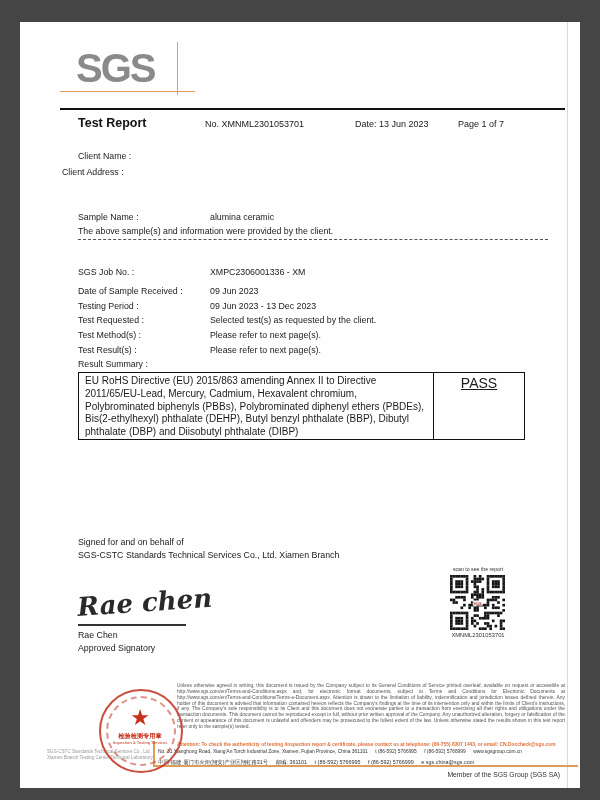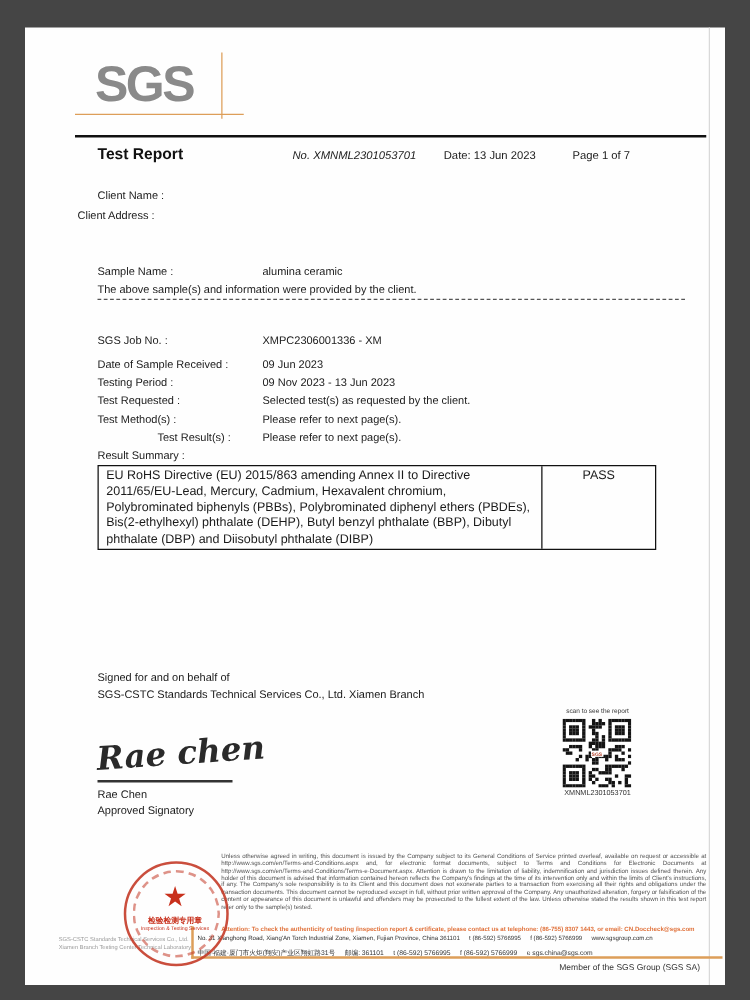--- a/index.html
+++ b/index.html
@@ -21,21 +21,21 @@
   .det-label{left:58px;}
   .det-value{left:190px;}
   
   .rtable{position:absolute;left:58px;top:350px;width:445px;border:1.6px solid #111;}
   .rtable .hrow{display:flex;border-bottom:1.8px solid #111;}
   .rtable .brow{display:flex;}
   .rtable .c1{width:355px;box-sizing:border-box;border-right:1.2px solid #111;padding:2px 6px;}
   .rtable .c2{width:90px;box-sizing:border-box;text-align:center;padding:2px 3px;}
   .rtable .hrow div{font-size:8.6px;font-weight:bold;color:#111;}
   .rtable .brow .c1{font-size:10px;line-height:12.8px;color:#1b1b1b;height:66px;}
-  .rtable .brow .c2{font-size:10px;color:#1b1b1b;}
+  .rtable .brow .c2{font-size:14px;color:#1b1b1b;text-decoration:underline;}
   
   .sig-svg{position:absolute;left:54px;top:560px;}
   .sig-line{position:absolute;left:58px;top:602px;width:108px;height:1.5px;background:#333;}
   
   .qr-wrap{position:absolute;left:430px;top:553px;width:55px;height:55px;background:#fff;}
   .qr-center{position:absolute;left:50%;top:50%;transform:translate(-50%,-50%);
              background:#fff;padding:0 1px;font-size:4px;font-weight:bold;color:#b5442c;}
   .qr-cap{position:absolute;left:418px;top:544px;width:80px;text-align:center;font-size:5.2px;color:#333;}
   .qr-code-text{position:absolute;left:418px;top:610px;width:80px;text-align:center;font-size:5.8px;color:#333;}
   
@@ -70,43 +70,43 @@
 
 <div class="sheet">
   <div class="edge-line"></div>
 
   <div class="logo-text">SGS</div>
   <div class="logo-hline"></div>
   <div class="logo-vline"></div>
 
   <div class="top-rule"></div>
   <div class="report-title">Test Report</div>
-  <div class="t hdr" style="left:214px;font-style:italic;">No. XMNML2301053701</div>
+  <div class="t hdr" style="left:185px;">No. XMNML2301053701</div>
   <div class="t hdr" style="left:335px;">Date: 13 Jun 2023</div>
   <div class="t hdr" style="left:438px;">Page 1 of 7</div>
 
   <div class="t" style="left:58px;top:129px;">Client Name :</div>
   <div class="t" style="left:42px;top:145px;">Client Address :</div>
 
   <div class="t" style="left:58px;top:190px;">Sample Name :</div>
   <div class="t" style="left:190px;top:190px;">alumina ceramic</div>
   <div class="t" style="left:58px;top:204px;">The above sample(s) and information were provided by the client.</div>
   <div class="dashed"></div>
 
   <div class="t det-label" style="top:245px;">SGS Job No. :</div>
   <div class="t det-value" style="top:245px;">XMPC2306001336 - XM</div>
   <div class="t det-label" style="top:264px;">Date of Sample Received :</div>
   <div class="t det-value" style="top:264px;">09 Jun 2023</div>
   <div class="t det-label" style="top:279px;">Testing Period :</div>
-  <div class="t det-value" style="top:279px;">09 Nov 2023 - 13 Jun 2023</div>
+  <div class="t det-value" style="top:279px;">09 Jun 2023 - 13 Dec 2023</div>
   <div class="t det-label" style="top:293px;">Test Requested :</div>
   <div class="t det-value" style="top:293px;">Selected test(s) as requested by the client.</div>
   <div class="t det-label" style="top:308px;">Test Method(s) :</div>
   <div class="t det-value" style="top:308px;">Please refer to next page(s).</div>
-  <div class="t det-label" style="top:323px;margin-left:48px;">Test Result(s) :</div>
+  <div class="t det-label" style="top:323px;">Test Result(s) :</div>
   <div class="t det-value" style="top:323px;">Please refer to next page(s).</div>
 
   <div class="t" style="left:58px;top:337px;">Result Summary :</div>
 
   <div class="rtable">
     <div class="brow">
       <div class="c1 wrap">EU RoHS Directive (EU) 2015/863 amending Annex II to Directive 2011/65/EU-Lead, Mercury, Cadmium, Hexavalent chromium, Polybrominated biphenyls (PBBs), Polybrominated diphenyl ethers (PBDEs), Bis(2-ethylhexyl) phthalate (DEHP), Butyl benzyl phthalate (BBP), Dibutyl phthalate (DBP) and Diisobutyl phthalate (DIBP)</div>
       <div class="c2">PASS</div>
     </div>
   </div>

